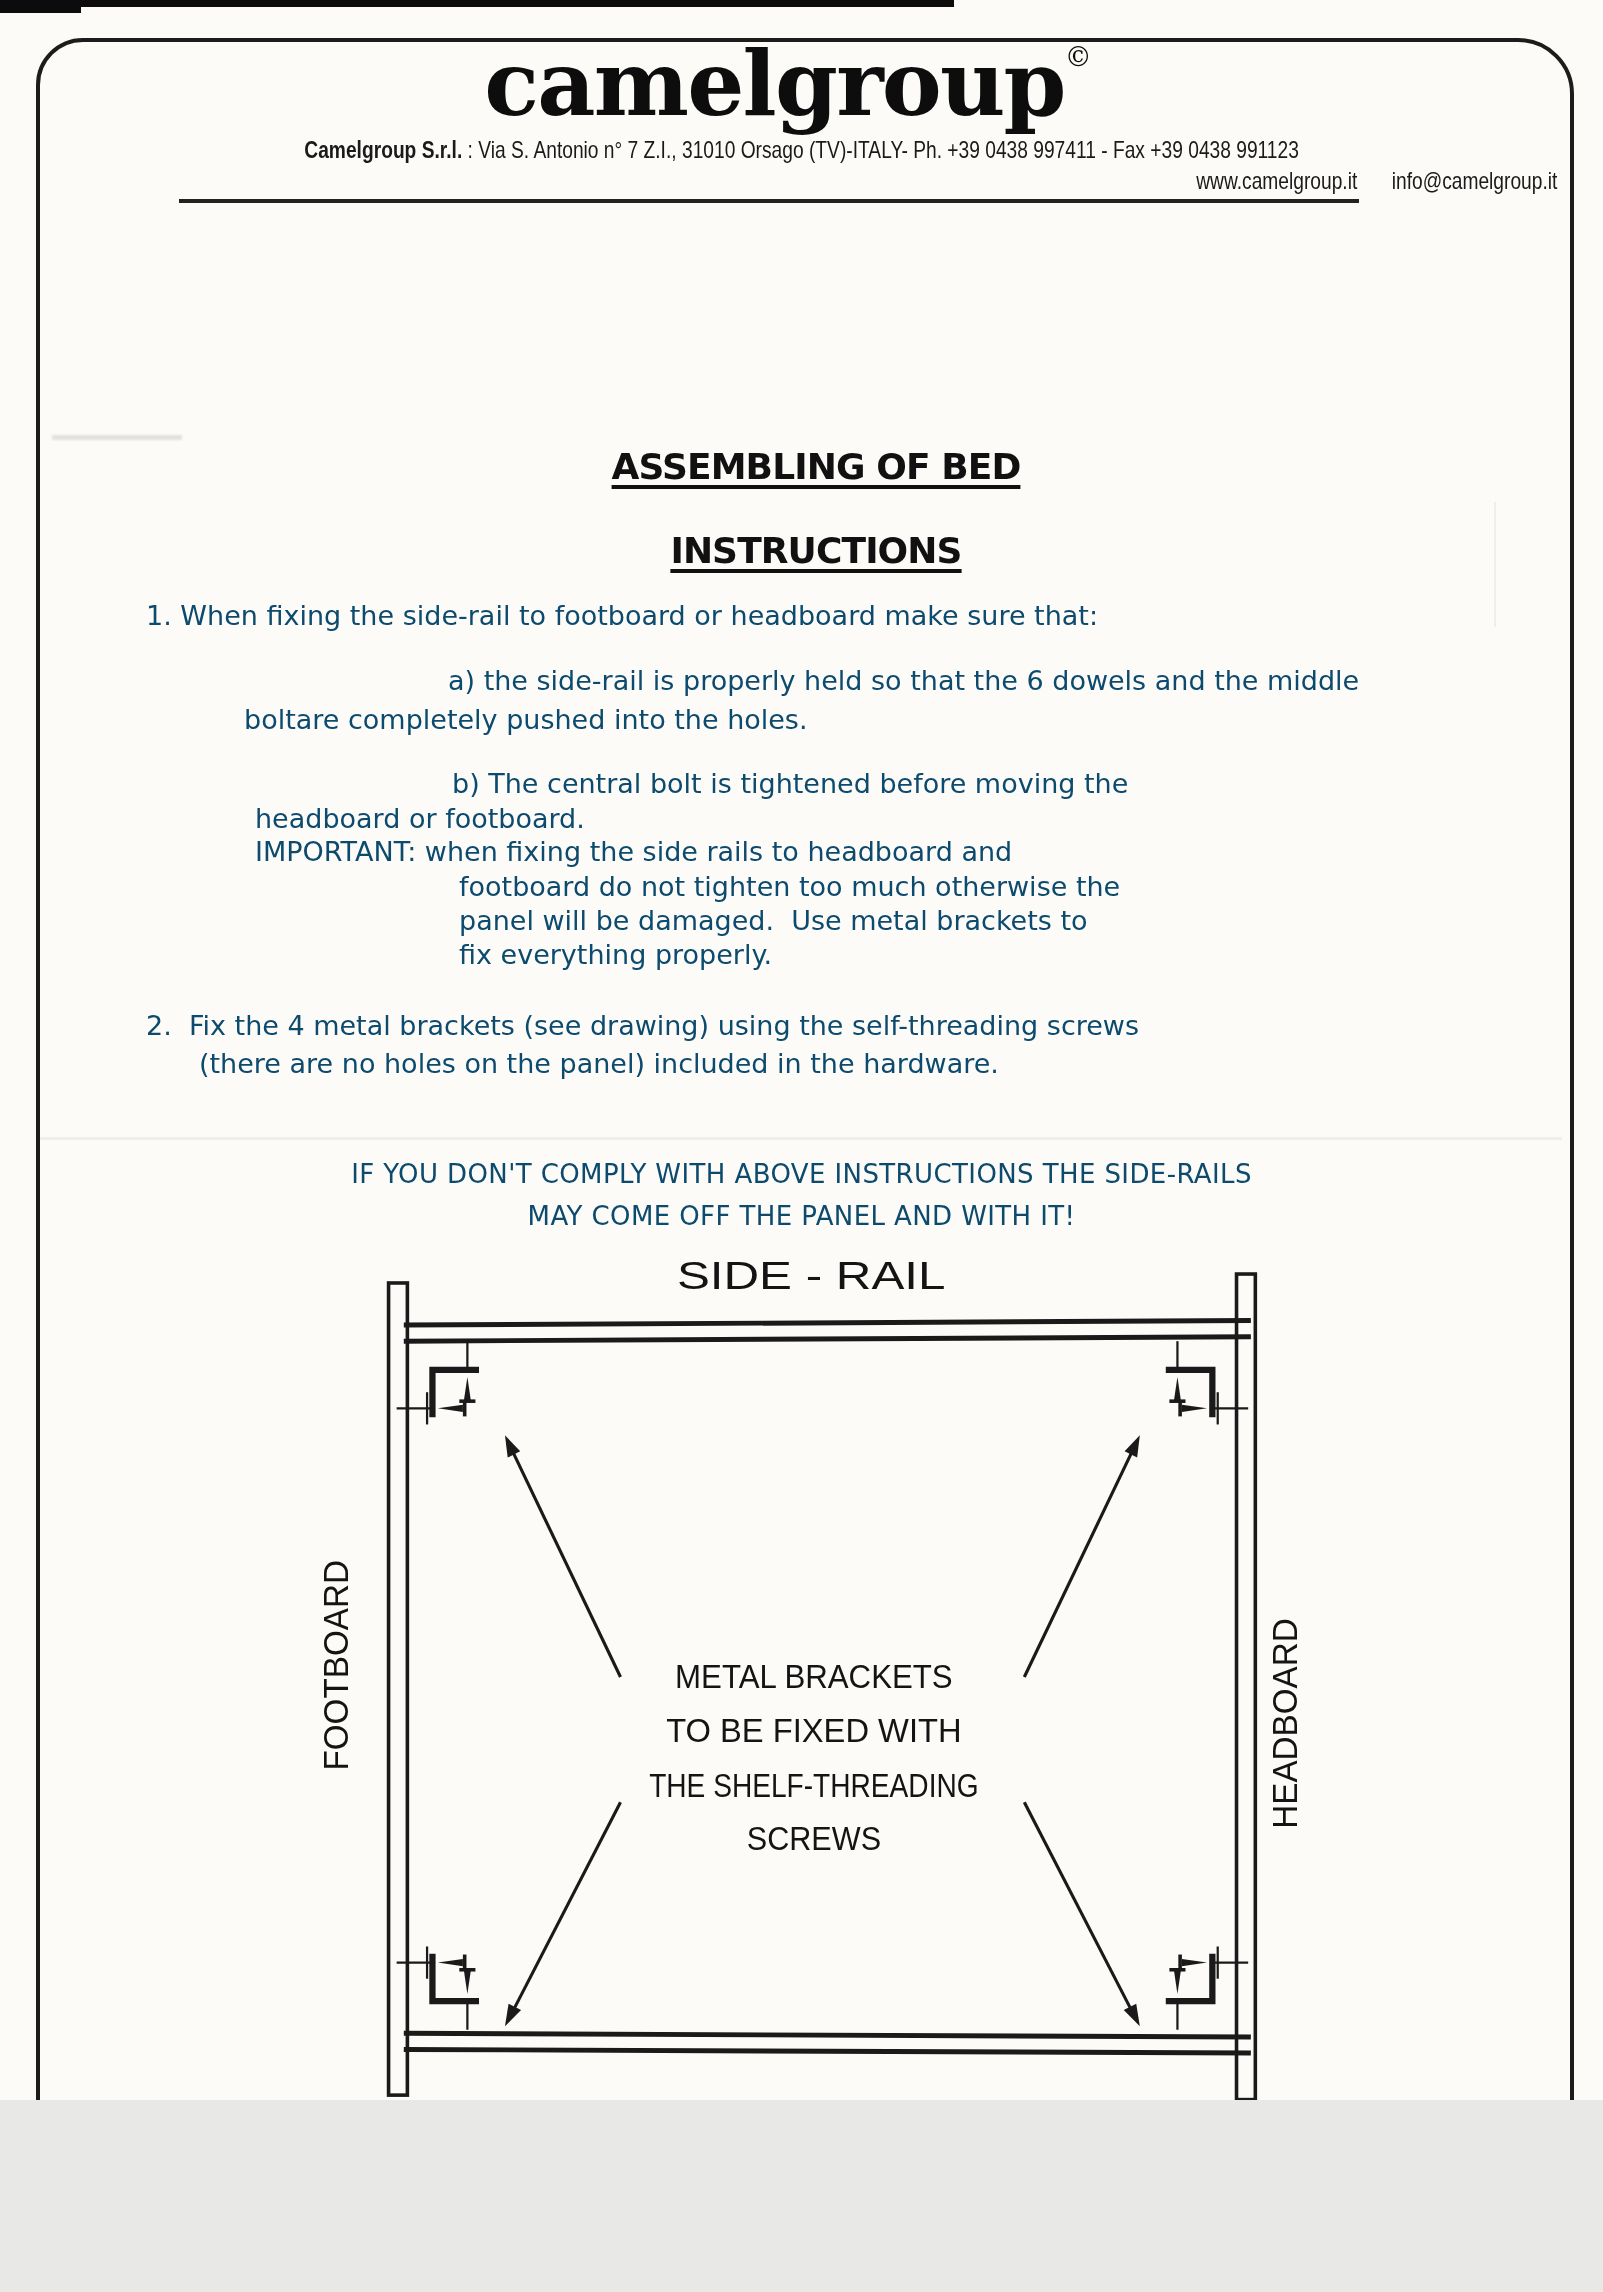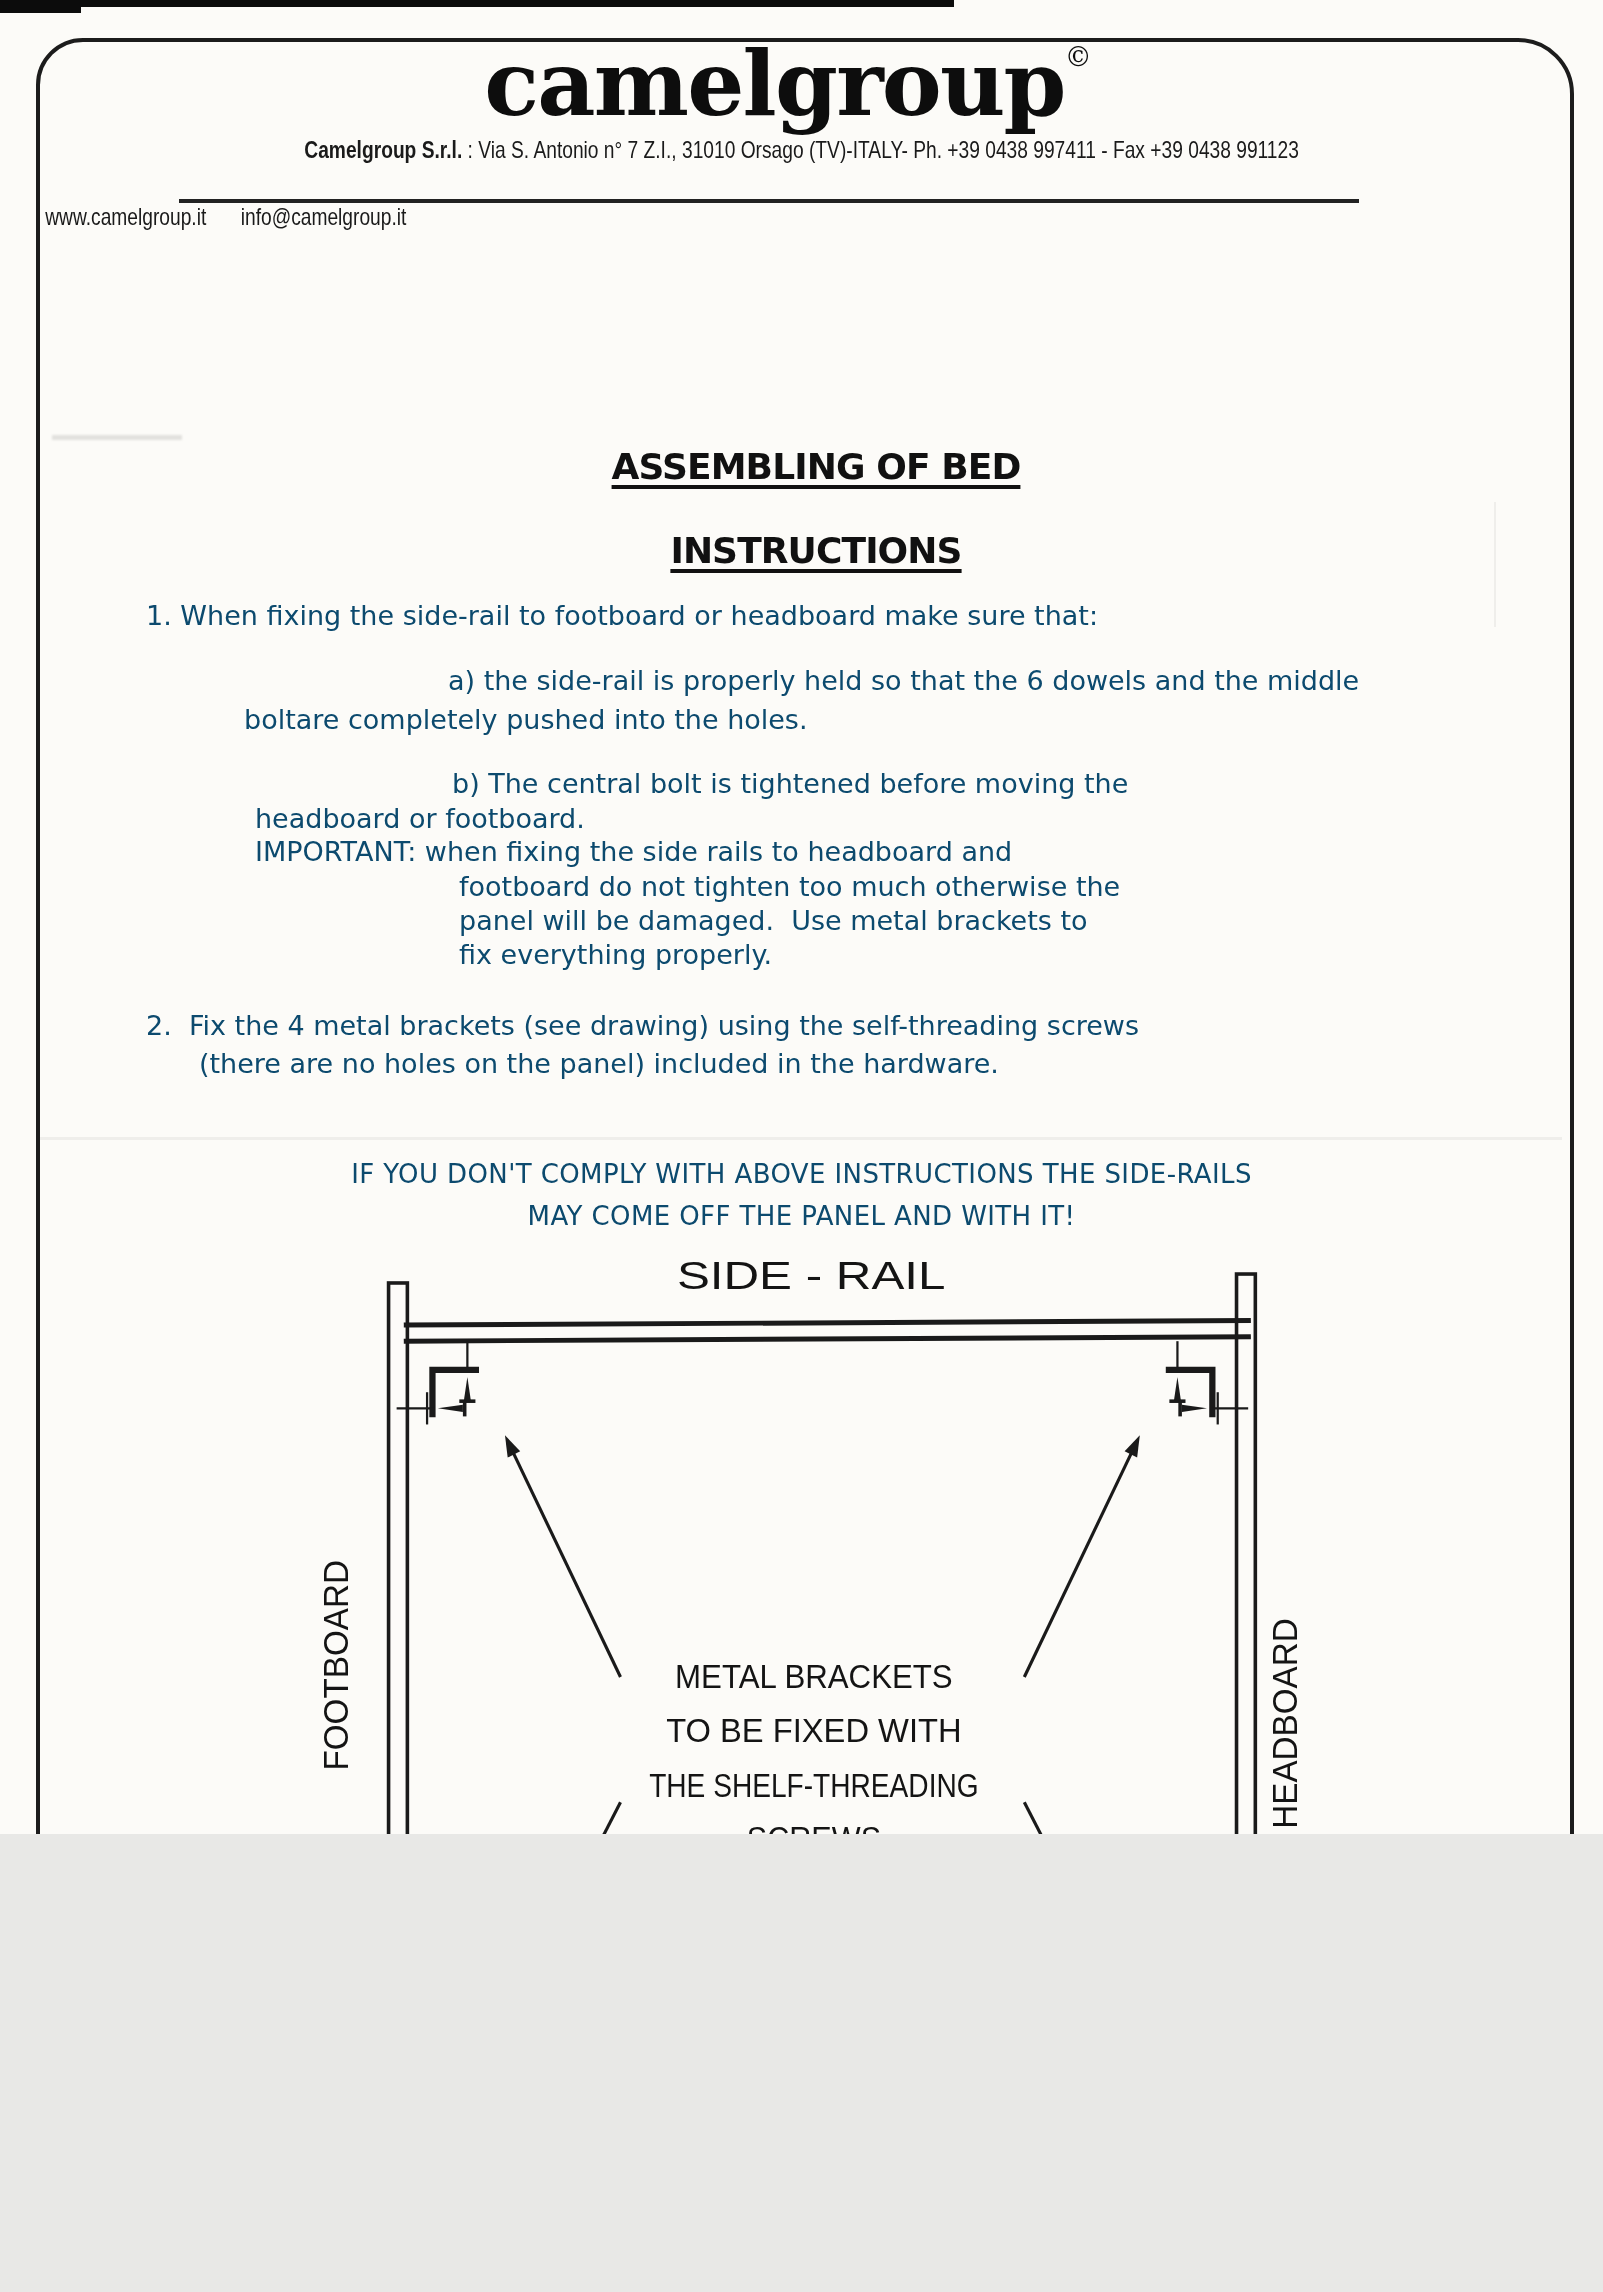--- a/index.html
+++ b/index.html
@@ -1,35 +1,35 @@
 <!DOCTYPE html>
 <html style="font-size:14.3px"><head>
 <meta charset="utf-8">
 <style>
   html,body { margin:0; padding:0; background:#e8e8e6; }
   .page {
-    position:relative; width:1603px; height:1834px;
+    position:relative; width:1603px; height:2100px;
     background:#fcfbf8; overflow:hidden;
     font-family:"DejaVu Sans", sans-serif; color:#1a1a1a;
   }
   .frame {
     position:absolute; left:36px; top:38px; width:1530px; height:2199px;
     border:4.5px solid #1c1c1c;
     border-radius:47px 56px 64px 41px;
   }
   
   .logo {
     position:absolute; left:0; top:32px; width:1576px; text-align:center;
     font-family:"DejaVu Serif", serif; font-weight:bold;
     font-size:90px; line-height:1.15; color:#0d0d0d; letter-spacing:-1.8px;
   }
   .logo sup { font-size:27px; vertical-align:49px; font-weight:normal; letter-spacing:0; }
   .address-row { position:absolute; left:0; top:136px; width:1603px; display:flex; justify-content:center; }
   .address-inner { transform:scaleX(0.8); white-space:nowrap; font-size:24px; font-family:"Liberation Sans", sans-serif; }
-  .web-row { position:absolute; left:0; top:167px; width:1603px; display:flex; justify-content:flex-start;margin-top:36px; }
+  .web-row { position:absolute; left:0; top:167px; width:1603px; display:flex; justify-content:flex-end; }
   .web-inner { transform:scaleX(0.8); white-space:nowrap; font-size:24px; font-family:"Liberation Sans", sans-serif; }
   .web-inner .gap { display:inline-block; width:43px; }
   .separator { position:absolute; left:179px; top:199px; width:1180px; height:3.6px; background:#222; }
   
   .title {
     position:absolute; left:0; width:1632px; text-align:center;
     font-weight:bold; font-size:36px; letter-spacing:-0.9px;
     text-decoration:underline; text-decoration-thickness:3.6px; text-underline-offset:6.3px;
     color:#111;
   }

